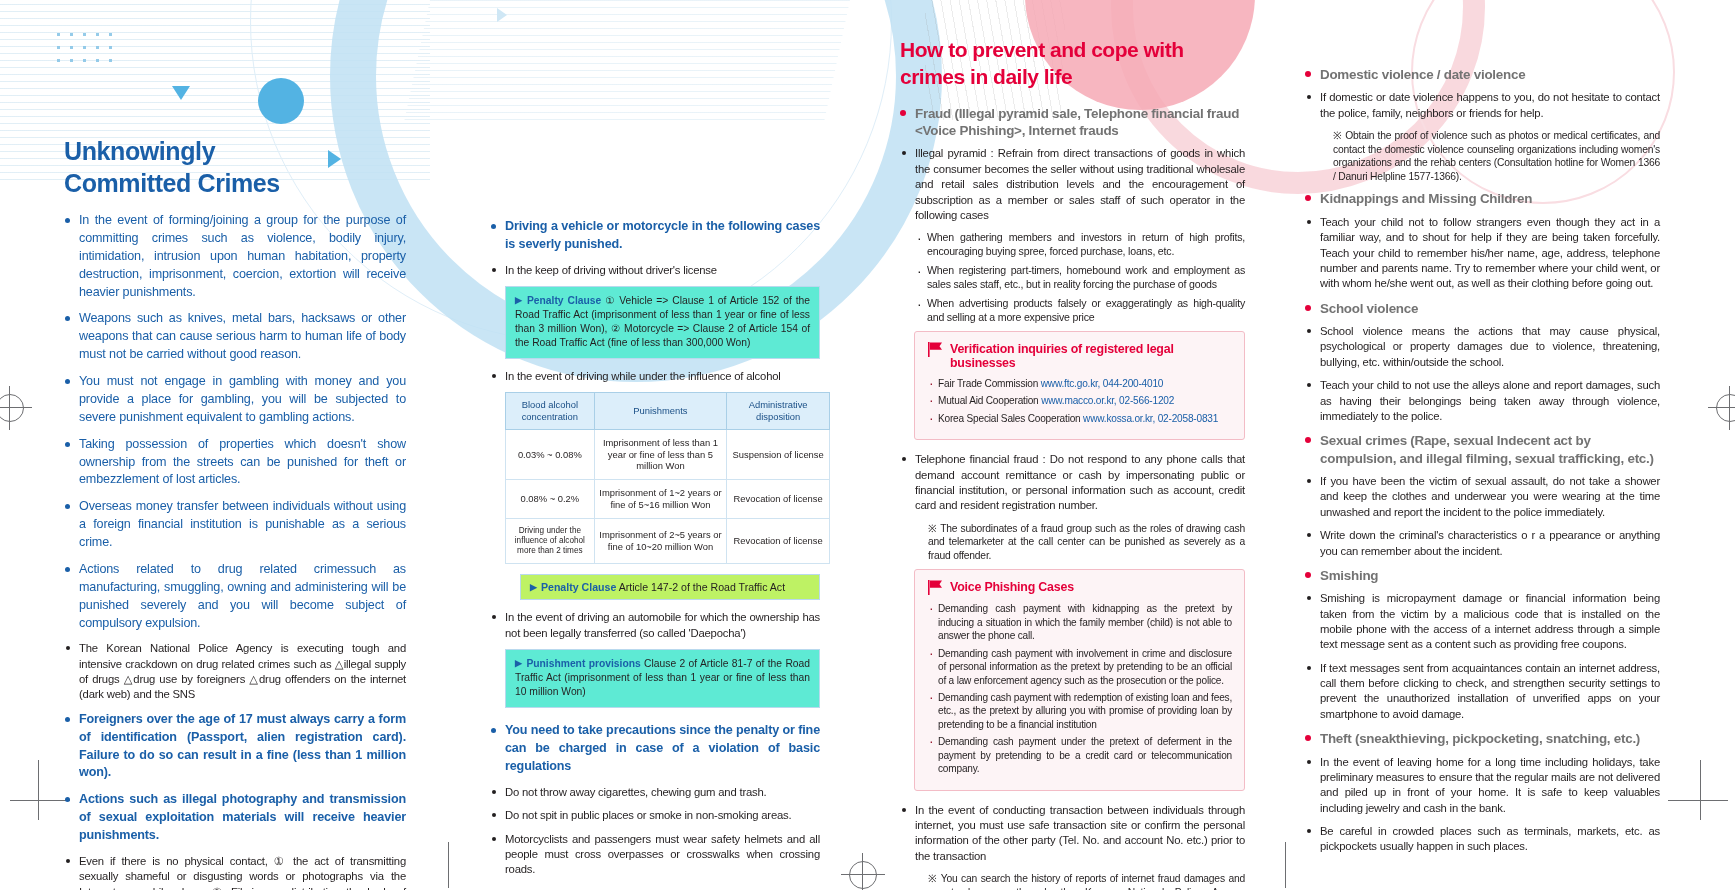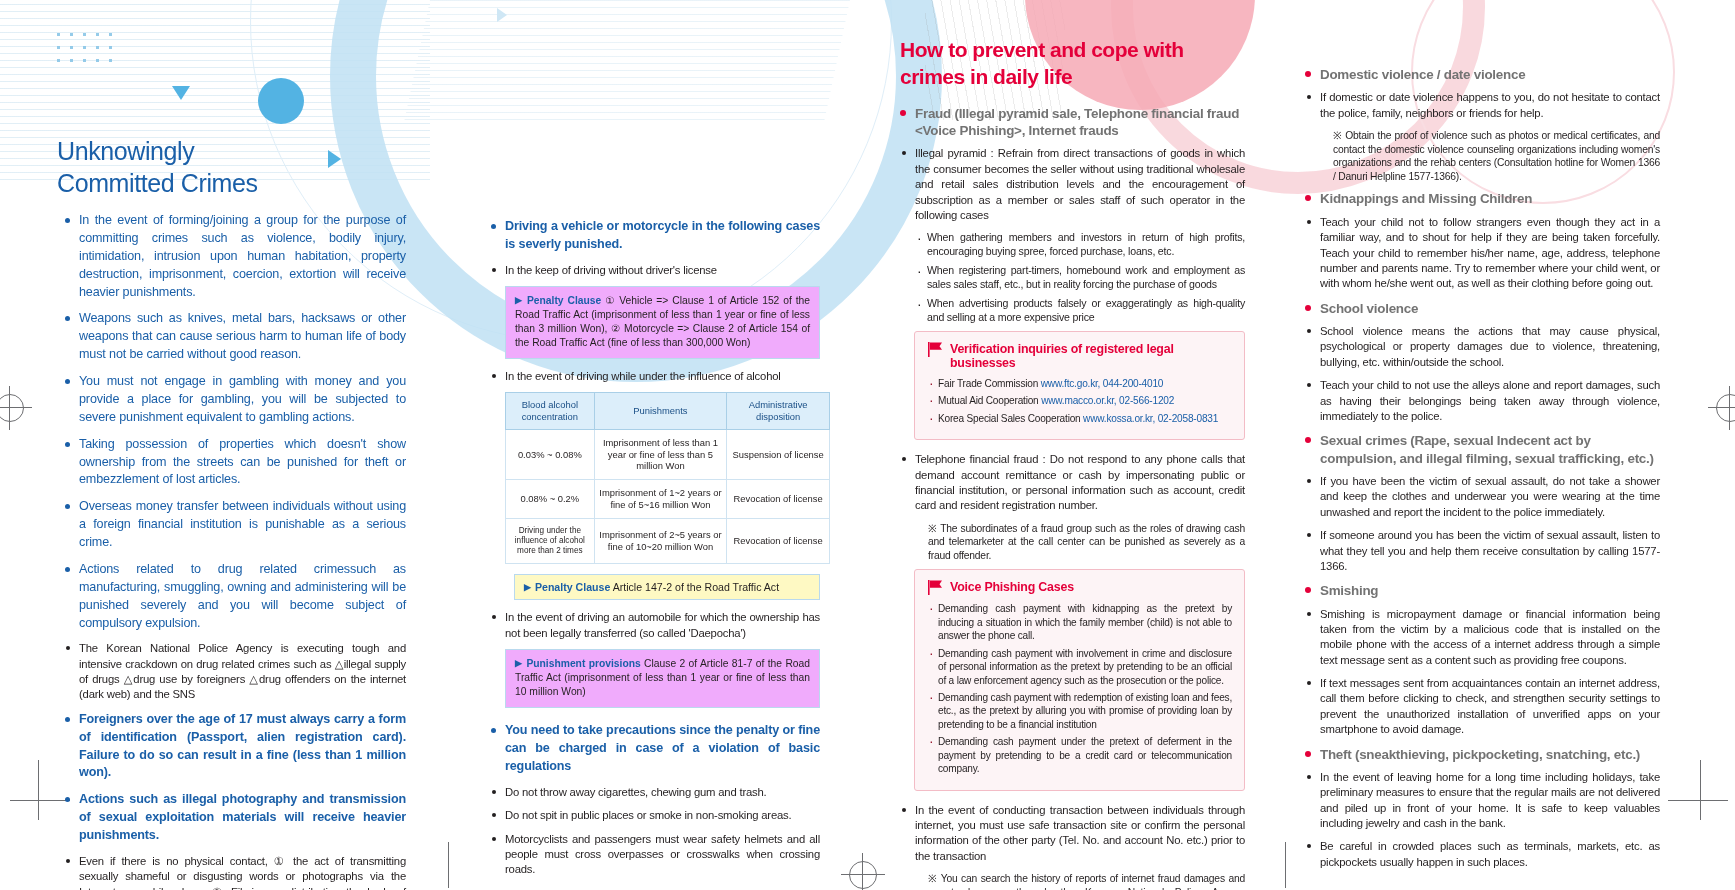--- a/index.html
+++ b/index.html
@@ -107,23 +107,23 @@
   }
   .reg::before, .reg::after {
     content: ""; position: absolute; background: #6d6e71;
   }
   .reg::before { left: -9px; top: 12px; width: 44px; height: 1px; }
   .reg::after  { top: -9px; left: 12px; height: 44px; width: 1px; }
 
   
   .title {
     position: absolute;
-    left: 57px; top: 135px;
+    left: 64px; top: 135px;
     font-size: 25px;
-    font-weight: normal;
+    font-weight: bold;
     color: #1a5fa8;
     line-height: 1.28;
     letter-spacing: -.4px;
   }
   .title span { display: block; }
 
   
   .col { position: absolute; }
   .col1 { left: 64px;  top: 212px; width: 342px; }
   .col2 { left: 490px; top: 218px; width: 330px; }
@@ -212,21 +212,21 @@
     line-height: 1.32;
     text-align: justify;
     color: #231f20;
     margin-bottom: 7px;
     letter-spacing: -.2px;
   }
 
   
   .clause-box {
     border: 1px solid #b9d9ee;
-    background: #f0abfc;
+    background: #5eead4;
     padding: 7px 9px 8px 9px;
     margin: 4px 0 10px 15px;
     font-size: 10.3px;
     line-height: 1.36;
     color: #231f20;
     text-align: justify;
   }
   .clause-title {
     color: #1a5fa8;
     font-weight: bold;
@@ -236,23 +236,23 @@
     content: "\25B6";
     color: #1a5fa8;
     font-size: 9px;
     margin-right: 4px;
     vertical-align: 1px;
   }
   .clause-inline { display: inline; }
 
   .clause-strip {
     border: 1px solid #b9d9ee;
-    background: #fef9c3;
+    background: #bef264;
     padding: 6px 9px;
-    margin: 8px 0 10px 24px;
+    margin: 8px 0 10px 30px;
     font-size: 10.6px;
     color: #231f20;
   }
 
   
   table.bac {
     border-collapse: collapse;
     margin: 6px 0 10px 15px;
     width: 325px;
     font-size: 9.4px;
@@ -528,21 +528,21 @@
 
     <ul>
       <li class="b-red">School violence</li>
       <li class="b-dark">School violence means the actions that may cause physical, psychological or property damages due to violence, threatening, bullying, etc. within/outside the school.</li>
       <li class="b-dark">Teach your child to not use the alleys alone and report damages, such as having their belongings being taken away through violence, immediately to the police.</li>
     </ul>
 
     <ul>
       <li class="b-red">Sexual crimes (Rape, sexual Indecent act by compulsion, and illegal filming, sexual trafficking, etc.)</li>
       <li class="b-dark">If you have been the victim of sexual assault, do not take a shower and keep the clothes and underwear you were wearing at the time unwashed and report the incident to the police immediately.</li>
-      <li class="b-dark">If someone around you has been the victim of sexual assault, listen to what they tell you and help them receive consultation by calling 1577-1366.</li>
+      <li class="b-dark">Write down the criminal's characteristics o r a ppearance or anything you can remember about the incident.</li>
     </ul>
 
     <ul>
       <li class="b-red">Smishing</li>
       <li class="b-dark">Smishing is micropayment damage or financial information being taken from the victim by a malicious code that is installed on the mobile phone with the access of a internet address through a simple text message sent as a content such as providing free coupons.</li>
       <li class="b-dark">If text messages sent from acquaintances contain an internet address, call them before clicking to check, and strengthen security settings to prevent the unauthorized installation of unverified apps on your smartphone to avoid damage.</li>
     </ul>
 
     <ul>
       <li class="b-red">Theft (sneakthieving, pickpocketing, snatching, etc.)</li>

